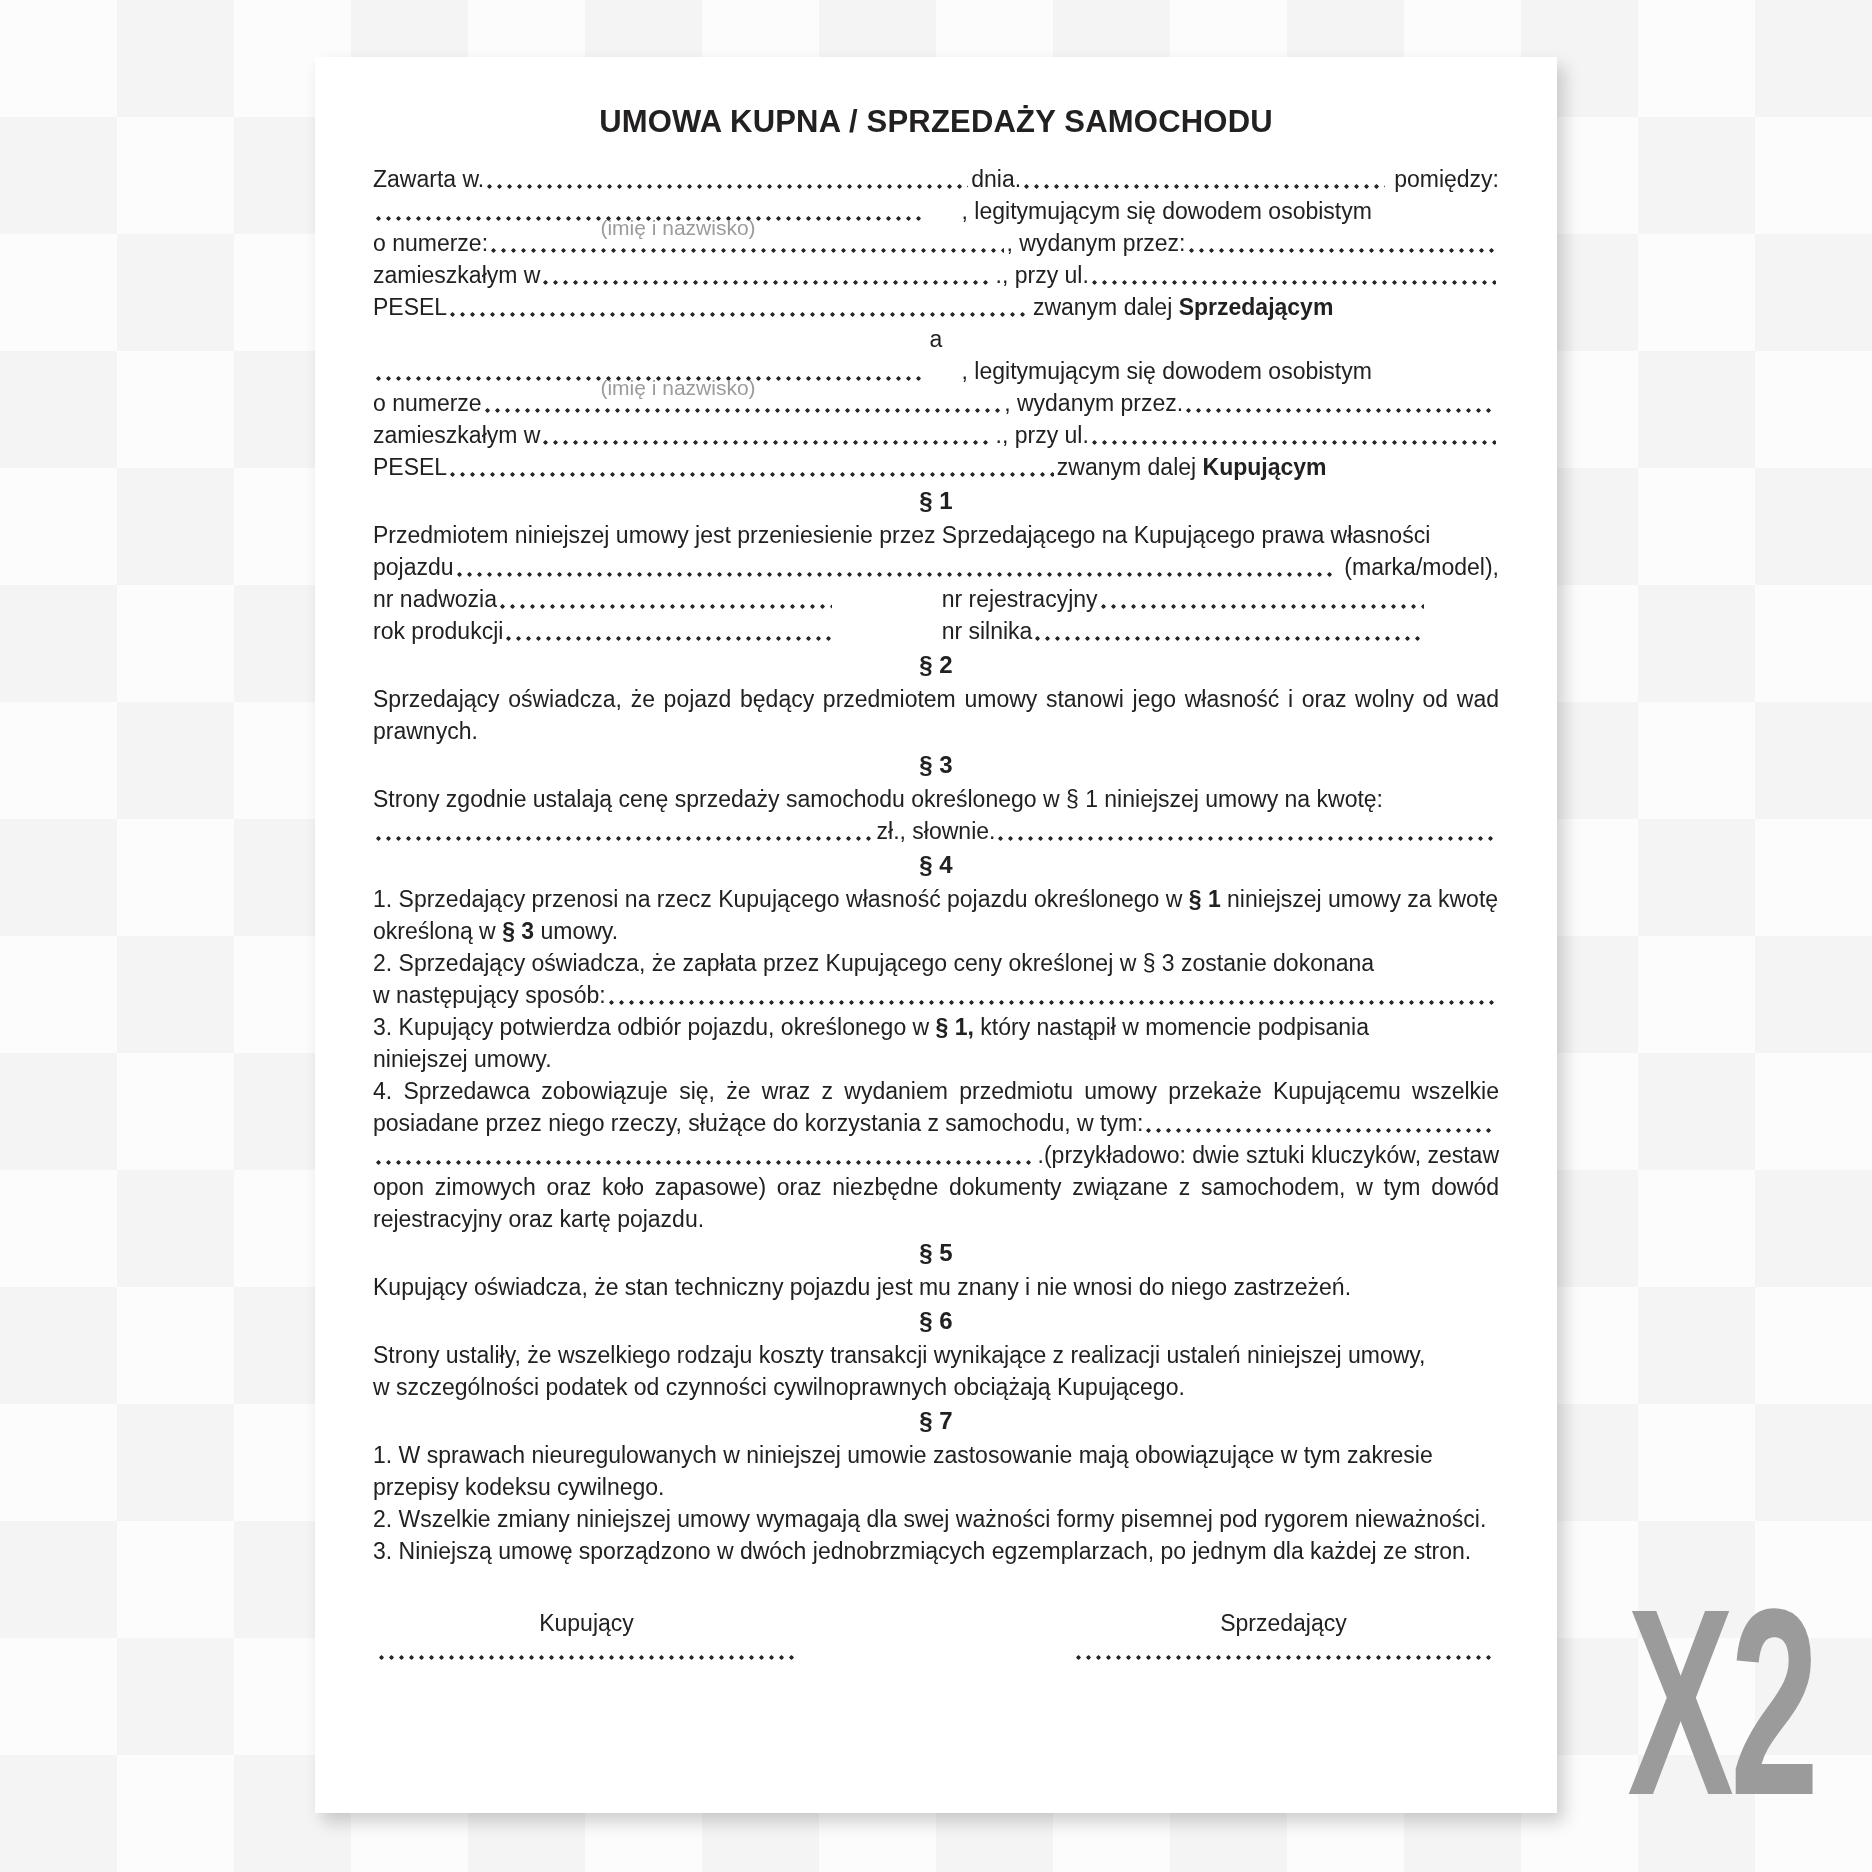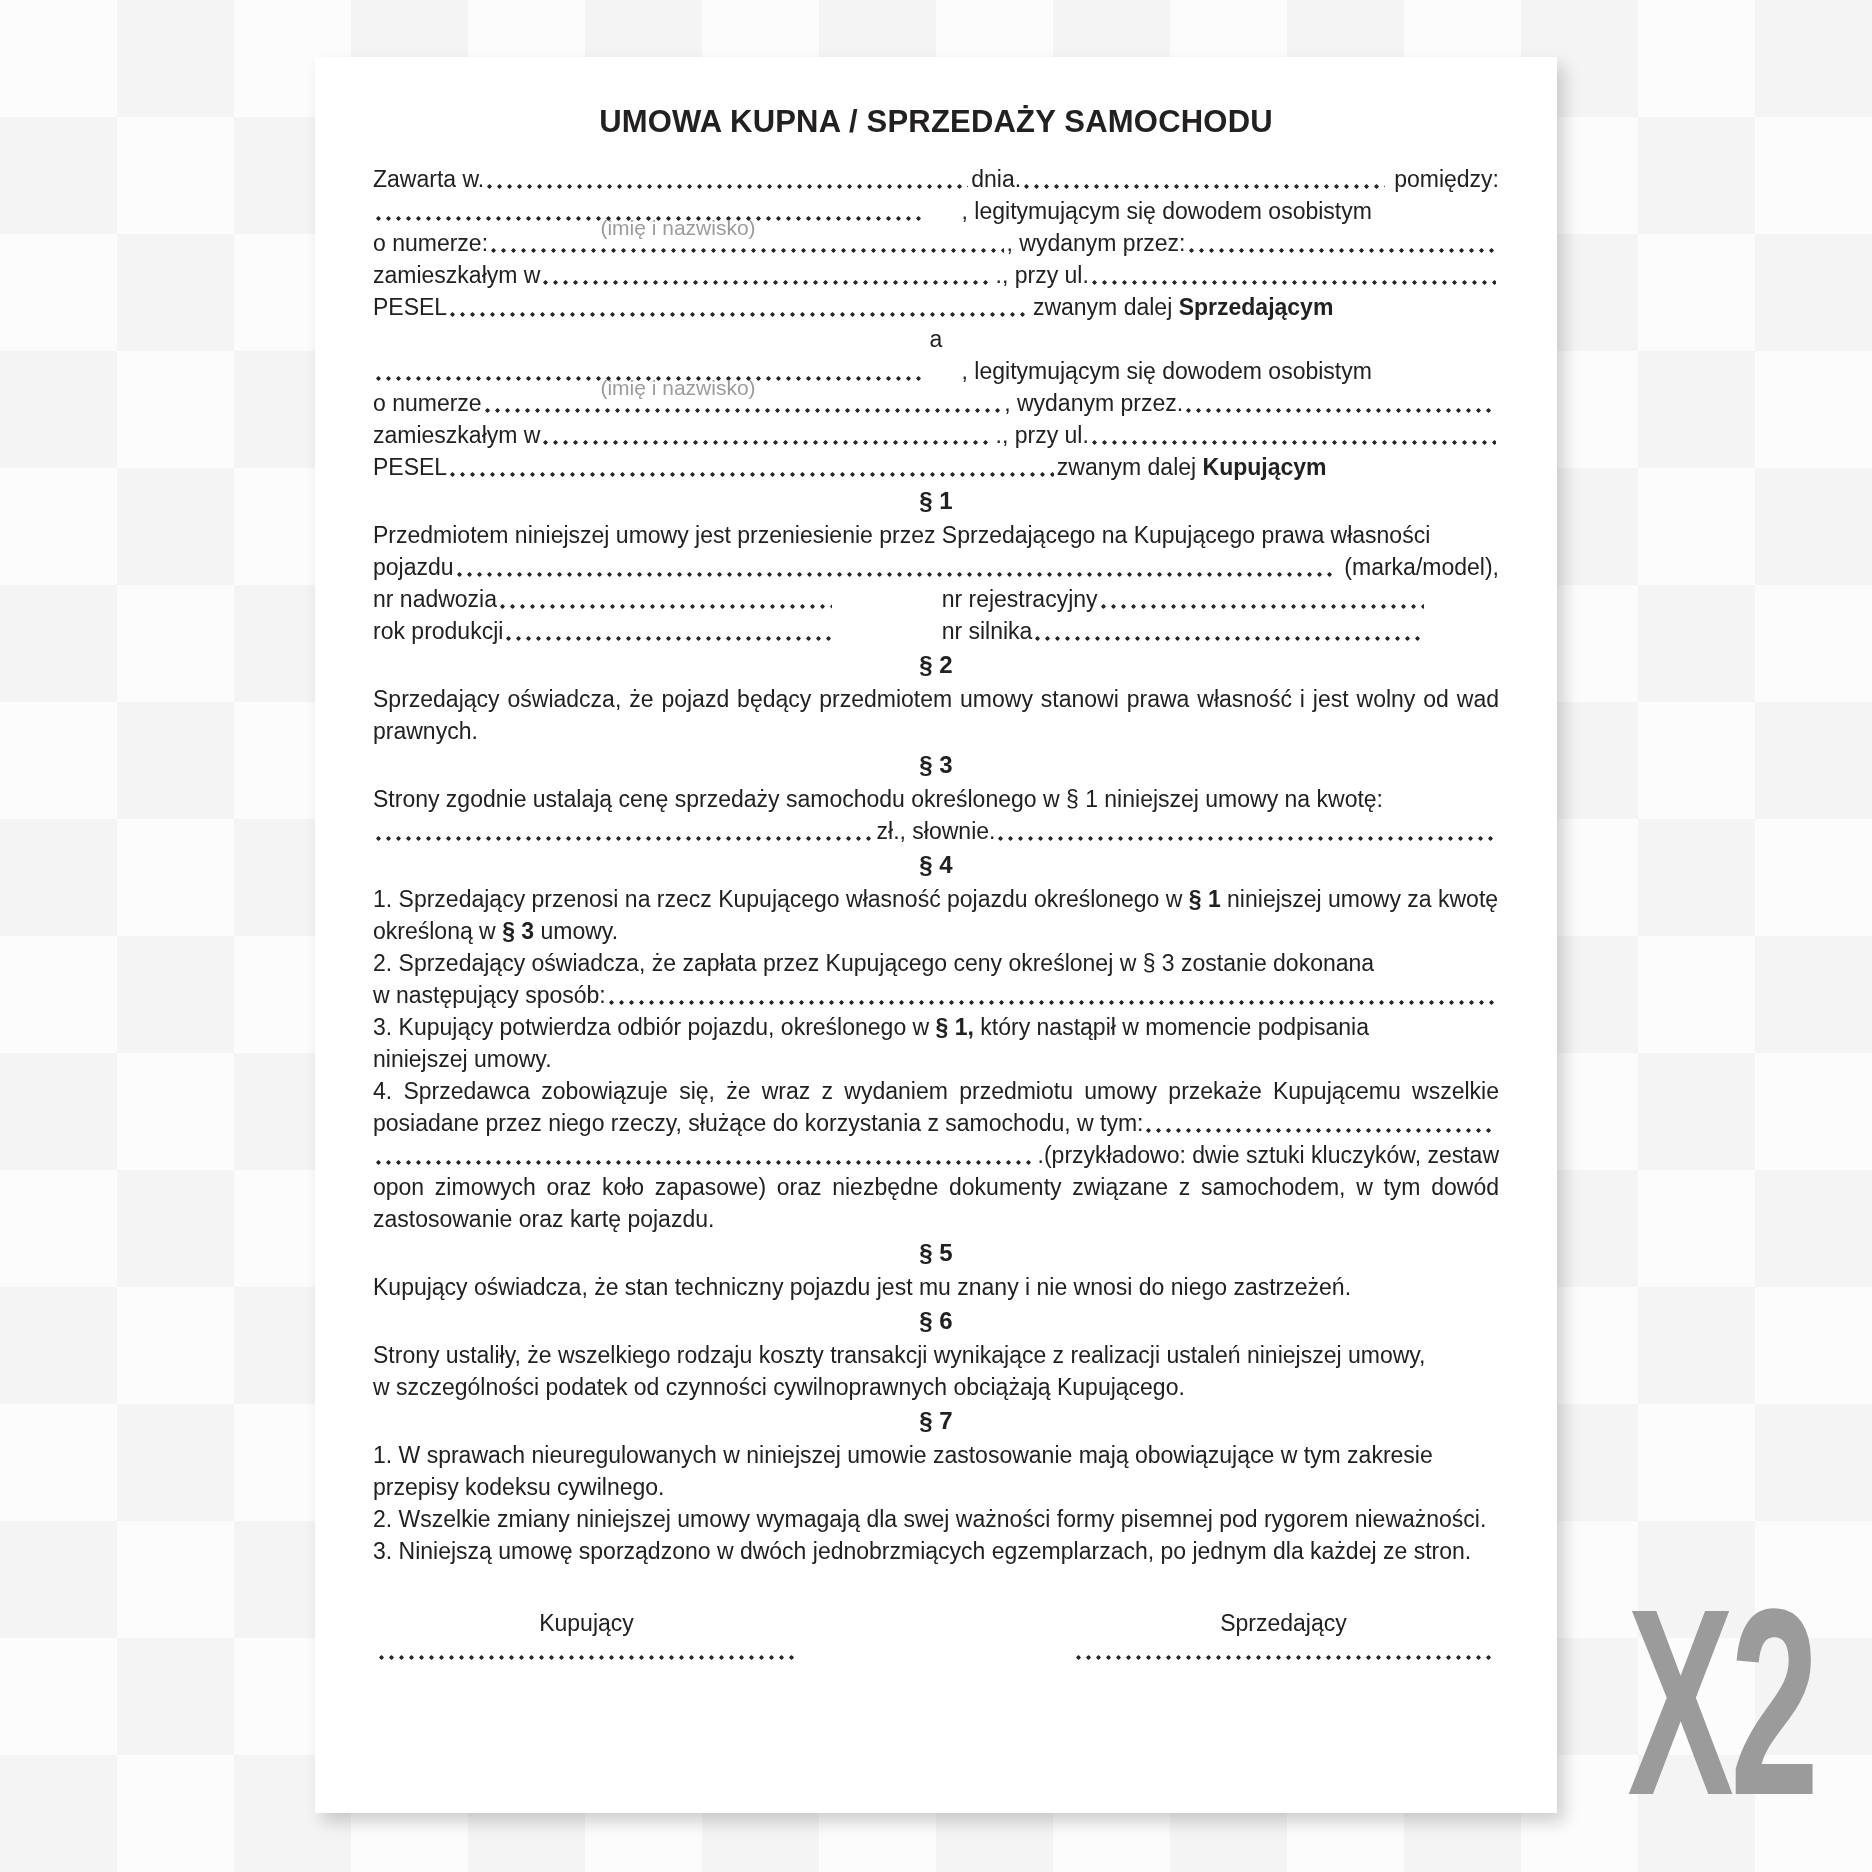--- a/index.html
+++ b/index.html
@@ -168,21 +168,21 @@
             <span class="dots fx1"></span>
           </span>
         <span class="col-gap"></span>
         <span class="col-r">
             <span class="t">nr silnika</span>
             <span class="dots fx1"></span>
           </span>
       </div>
 
       <div class="sh">§ 2</div>
-      <div class="pln jl">Sprzedający oświadcza, że pojazd będący przedmiotem umowy stanowi prawa własność i jest wolny od wad</div>
+      <div class="pln jl">Sprzedający oświadcza, że pojazd będący przedmiotem umowy stanowi jego własność i oraz wolny od wad</div>
       <div class="pln">prawnych.</div>
 
       <div class="sh">§ 3</div>
       <div class="pln">Strony zgodnie ustalają cenę sprzedaży samochodu określonego w § 1 niniejszej umowy na kwotę:</div>
       <div class="ln">
         <span class="dots fx1"></span>
         <span class="t">zł., słownie.</span>
         <span class="dots fx1"></span>
       </div>
 
@@ -199,21 +199,21 @@
       <div class="pln jl">4. Sprzedawca zobowiązuje się, że wraz z wydaniem przedmiotu umowy przekaże Kupującemu wszelkie</div>
       <div class="ln">
         <span class="t">posiadane przez niego rzeczy, służące do korzystania z samochodu, w tym:</span>
         <span class="dots fx1"></span>
       </div>
       <div class="ln">
         <span class="dots fx1"></span>
         <span class="t">.(przykładowo: dwie sztuki kluczyków, zestaw</span>
       </div>
       <div class="pln jl">opon zimowych oraz koło zapasowe) oraz niezbędne dokumenty związane z samochodem, w tym dowód</div>
-      <div class="pln">zastosowanie oraz kartę pojazdu.</div>
+      <div class="pln">rejestracyjny oraz kartę pojazdu.</div>
 
       <div class="sh">§ 5</div>
       <div class="pln">Kupujący oświadcza, że stan techniczny pojazdu jest mu znany i nie wnosi do niego zastrzeżeń.</div>
 
       <div class="sh">§ 6</div>
       <div class="pln">Strony ustaliły, że wszelkiego rodzaju koszty transakcji wynikające z realizacji ustaleń niniejszej umowy,</div>
       <div class="pln">w szczególności podatek od czynności cywilnoprawnych obciążają Kupującego.</div>
 
       <div class="sh">§ 7</div>
       <div class="pln">1. W sprawach nieuregulowanych w niniejszej umowie zastosowanie mają obowiązujące w tym zakresie</div>

